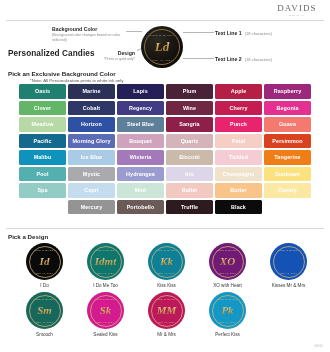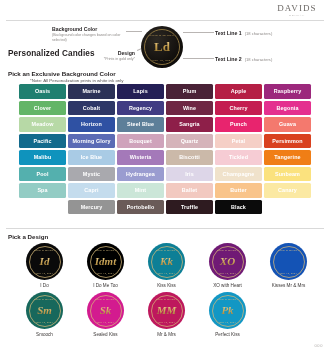--- a/index.html
+++ b/index.html
@@ -48,21 +48,21 @@
   }
   .coin-arc-top, .coin-arc-bot {
     position:absolute; left:0; right:0; text-align:center;
     font-family:"Liberation Serif", serif;
     color:#c5a45c; font-size:2.9px; letter-spacing:.35px;
   }
   .coin-arc-top { top:7px; }
   .coin-arc-bot { bottom:6.5px; }
   .coin-mono {
     position:absolute; left:0; right:0; top:14px; text-align:center;
-    font-family:"Liberation Serif", serif; 
+    font-family:"Liberation Serif", serif; font-style:italic;
     font-size:13px; font-weight:bold;
     background:linear-gradient(180deg,#f0d79a 0%,#c9a14e 45%,#8a6a25 100%);
     -webkit-background-clip:text; background-clip:text; color:transparent;
     line-height:14px;
   }
 
   .lbl-bg {
     position:absolute; left:52px; top:6px; width:72px; text-align:left;
   }
   .lbl-bg-t { font-size:5.2px; font-weight:bold; color:#231f20; }
@@ -354,21 +354,21 @@
       <div class="dsn-cell">
         <div class="dsn-circle" style="background: rgb(10, 10, 10);">
           <div class="dsn-ring"></div>
           <div class="dsn-arc-t">Sarah &amp; Michael</div>
           <div class="dsn-mark">Id</div>
           <div class="dsn-arc-b">June 12, 2021</div>
         </div>
         <div class="dsn-label">I Do</div>
       </div>
       <div class="dsn-cell">
-        <div class="dsn-circle" style="background: #000000;">
+        <div class="dsn-circle" style="background: #0f766e;">
           <div class="dsn-ring"></div>
           <div class="dsn-arc-t">Sarah &amp; Michael</div>
           <div class="dsn-mark">Idmt</div>
           <div class="dsn-arc-b">June 12, 2021</div>
         </div>
         <div class="dsn-label">I Do Me Too</div>
       </div>
       <div class="dsn-cell">
         <div class="dsn-circle" style="background: rgb(13, 127, 150);">
           <div class="dsn-ring"></div>

